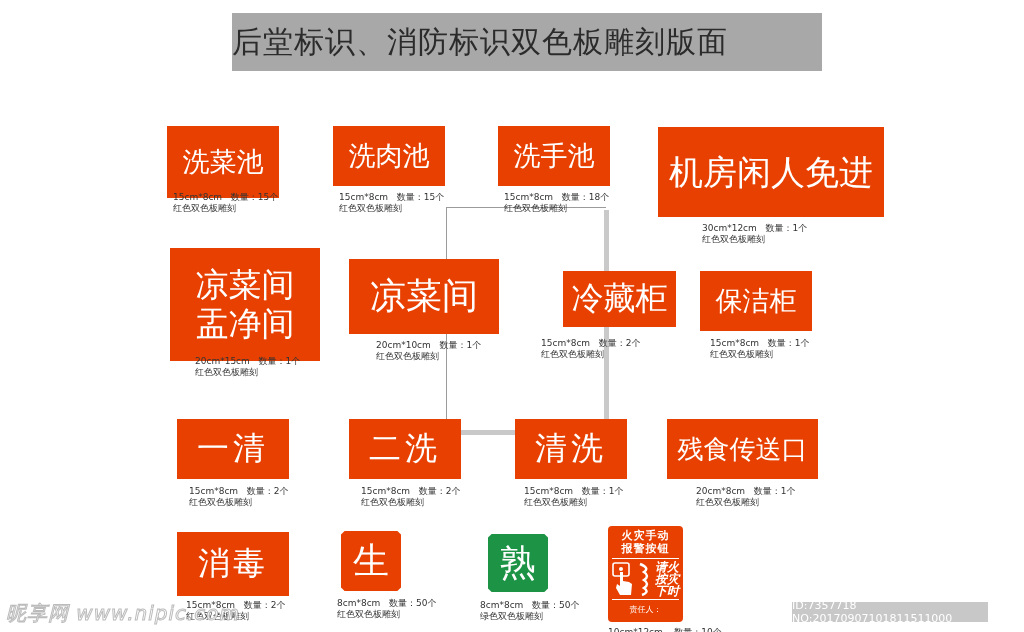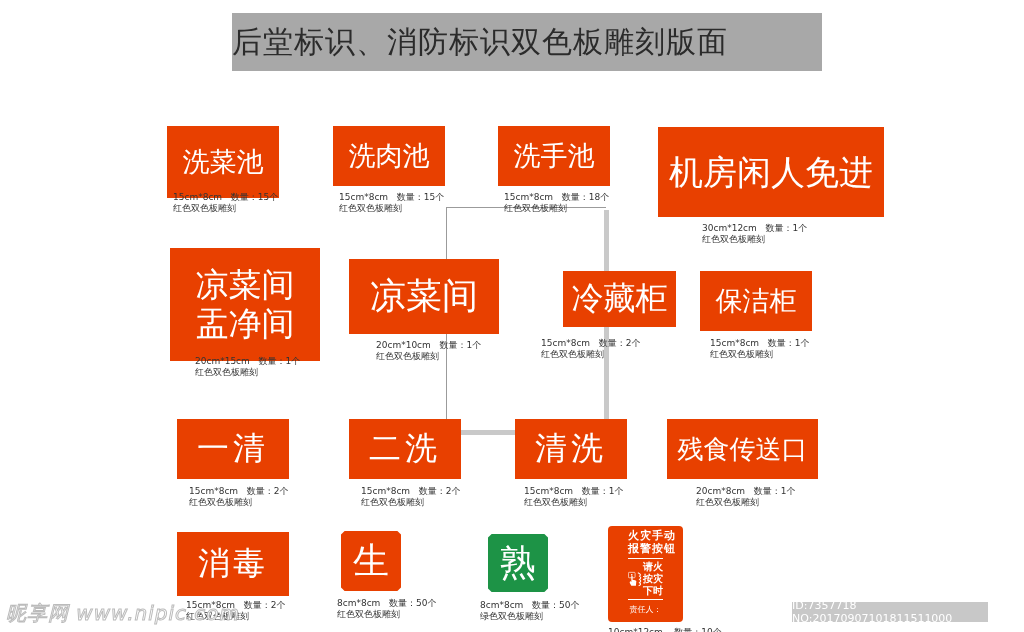--- a/index.html
+++ b/index.html
@@ -9,25 +9,25 @@
                display:flex; align-items:center; }
   .title-bar span { font-size:30px; color:#2b2b2b; letter-spacing:1px; }
   .sign { position:absolute; background:#e84000; color:#ffffff; display:flex; align-items:center;
           justify-content:center; text-align:center; line-height:1.18; white-space:nowrap; }
   .sign.green { background:#1d9346; }
   .sign.octa { clip-path:polygon(6% 0,94% 0,100% 6%,100% 94%,94% 100%,6% 100%,0 94%,0 6%); }
   .caption { position:absolute; font-size:9px; line-height:11px; color:#333; white-space:pre; }
   .line { position:absolute; background:#c9c9c9; }
   .line.thin { background:#9b9b9b; }
   .fire { position:absolute; left:608px; top:526px; width:75px; height:96px; background:#e84000;
-          border-radius:4px; color:#fff; box-sizing:border-box; padding:3px 20px; }
+          border-radius:4px; color:#fff; box-sizing:border-box; padding:3px 4px; }
   .fire .head { font-size:11px; font-weight:bold; text-align:center; line-height:13px; letter-spacing:1px; }
   .fire .mid { border-top:1px solid #fff; border-bottom:1px solid #fff; margin-top:3px; height:40px;
                display:flex; align-items:center; justify-content:space-between; }
-  .fire .mid .txt { font-size:10px; font-weight:bold; line-height:12px; text-align:right; }
+  .fire .mid .txt { font-size:12px; font-weight:bold; line-height:12px; text-align:right;font-style:italic; }
   .fire .foot { font-size:8px; margin-top:4px;text-align:center; }
   .watermark { position:absolute; left:6px; top:600px; font-size:20px; color:#fff;
                -webkit-text-stroke:1px #bbb; font-style:italic; letter-spacing:1px; white-space:nowrap; }
   .idbar { position:absolute; left:792px; top:602px; width:196px; height:20px; background:#c8c8c8;
            color:#fff; font-size:11px; display:flex; align-items:center; justify-content:center; }
   .partial { position:absolute; left:608px; top:626px; font-size:9px; color:#333; white-space:pre; }
 </style>
 </head>
 <body>
 

